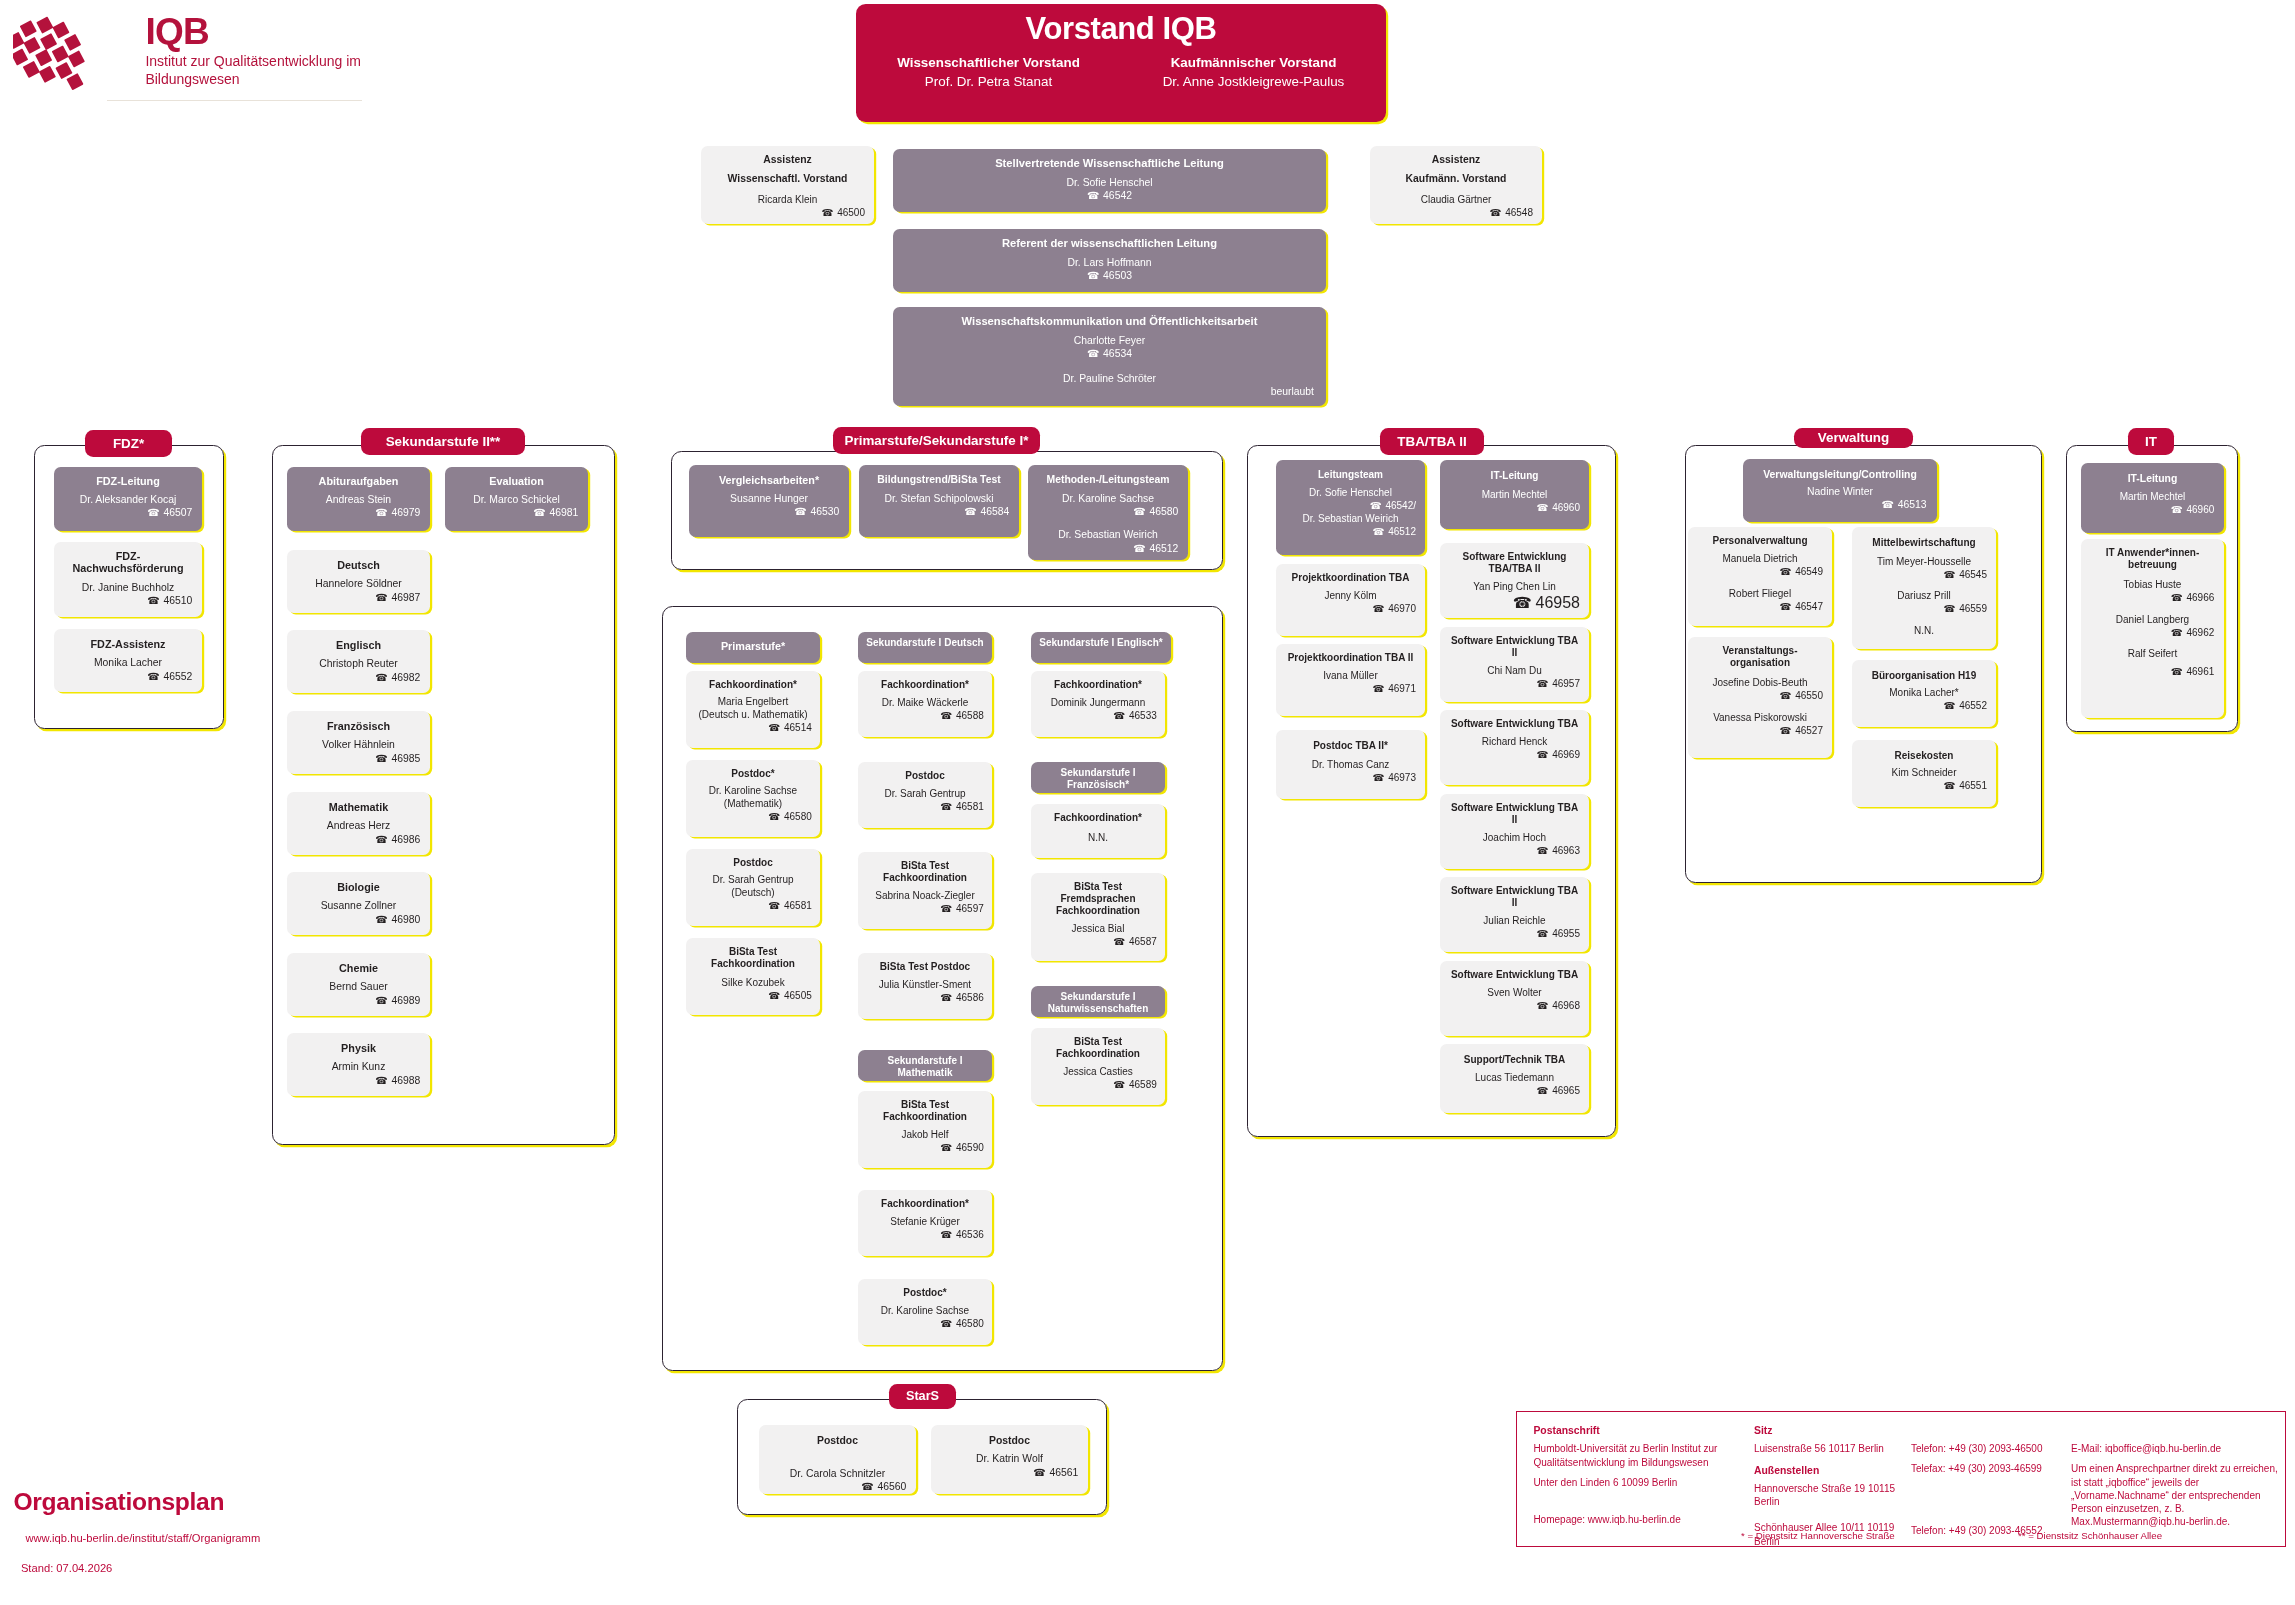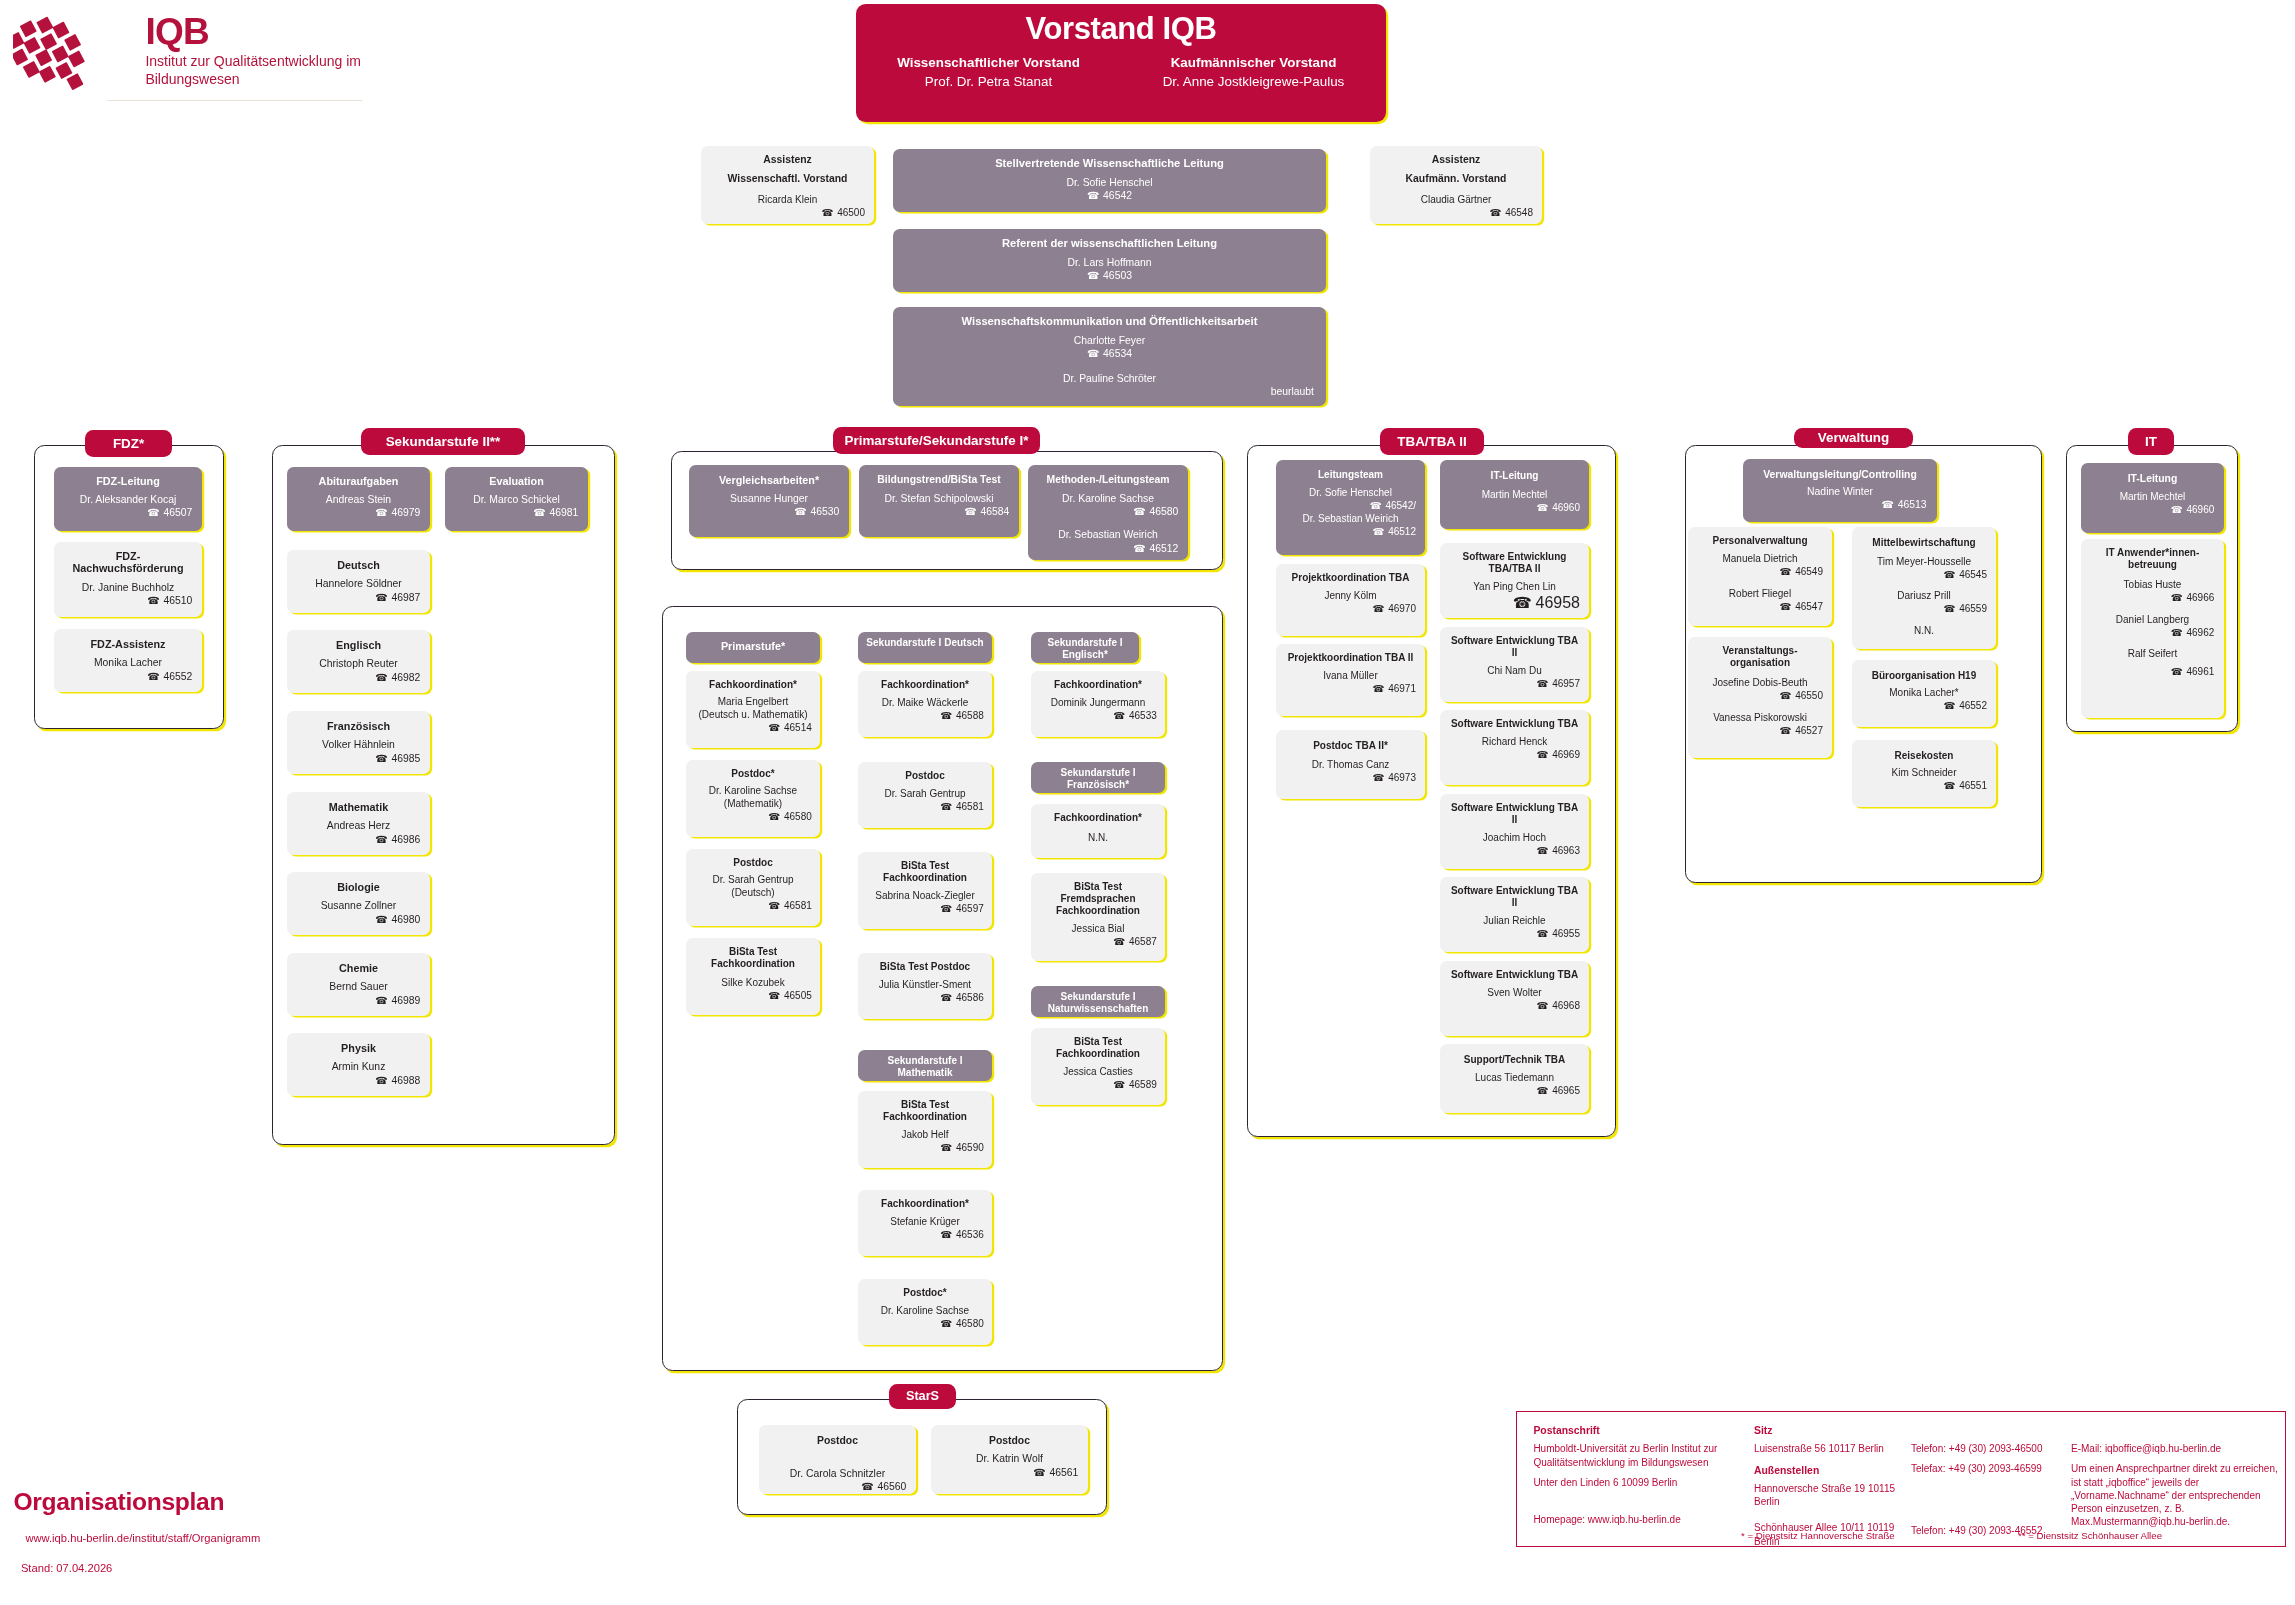--- a/index.html
+++ b/index.html
@@ -326,21 +326,21 @@
   <span class="ttl" style="font-size:10px">Fachkoordination*</span>
   <span class="nm" style="font-size:10px;margin-top:5.2px">Stefanie Krüger</span>
   <span class="ph tel" style="font-size:10px">46536</span>
 </div>
 <div class="card light abs" style="left:858px;top:1279px;width:134px;height:66px;padding:8.2px 8.2px 0 8.2px;">
   <span class="ttl" style="font-size:10px">Postdoc*</span>
   <span class="nm" style="font-size:10px;margin-top:5.2px">Dr. Karoline Sachse</span>
   <span class="ph tel" style="font-size:10px">46580</span>
 </div>
 
-<div class="card grey abs" style="left:1031px;top:632px;width:108px;height:31px;padding:5.2px 6px 0 6px;">
+<div class="card grey abs" style="left:1031px;top:632px;width:140px;height:31px;padding:5.2px 6px 0 6px;">
   <span class="ttl" style="font-size:10px">Sekundarstufe I Englisch*</span>
 </div>
 <div class="card light abs" style="left:1031px;top:671px;width:134px;height:66px;padding:8.2px 8.2px 0 8.2px;">
   <span class="ttl" style="font-size:10px">Fachkoordination*</span>
   <span class="nm" style="font-size:10px;margin-top:5.2px">Dominik Jungermann</span>
   <span class="ph tel" style="font-size:10px">46533</span>
 </div>
 <div class="card grey abs" style="left:1031px;top:762px;width:134px;height:31px;padding:5.2px 6px 0 6px;">
   <span class="ttl" style="font-size:10px">Sekundarstufe I Französisch*</span>
 </div>

